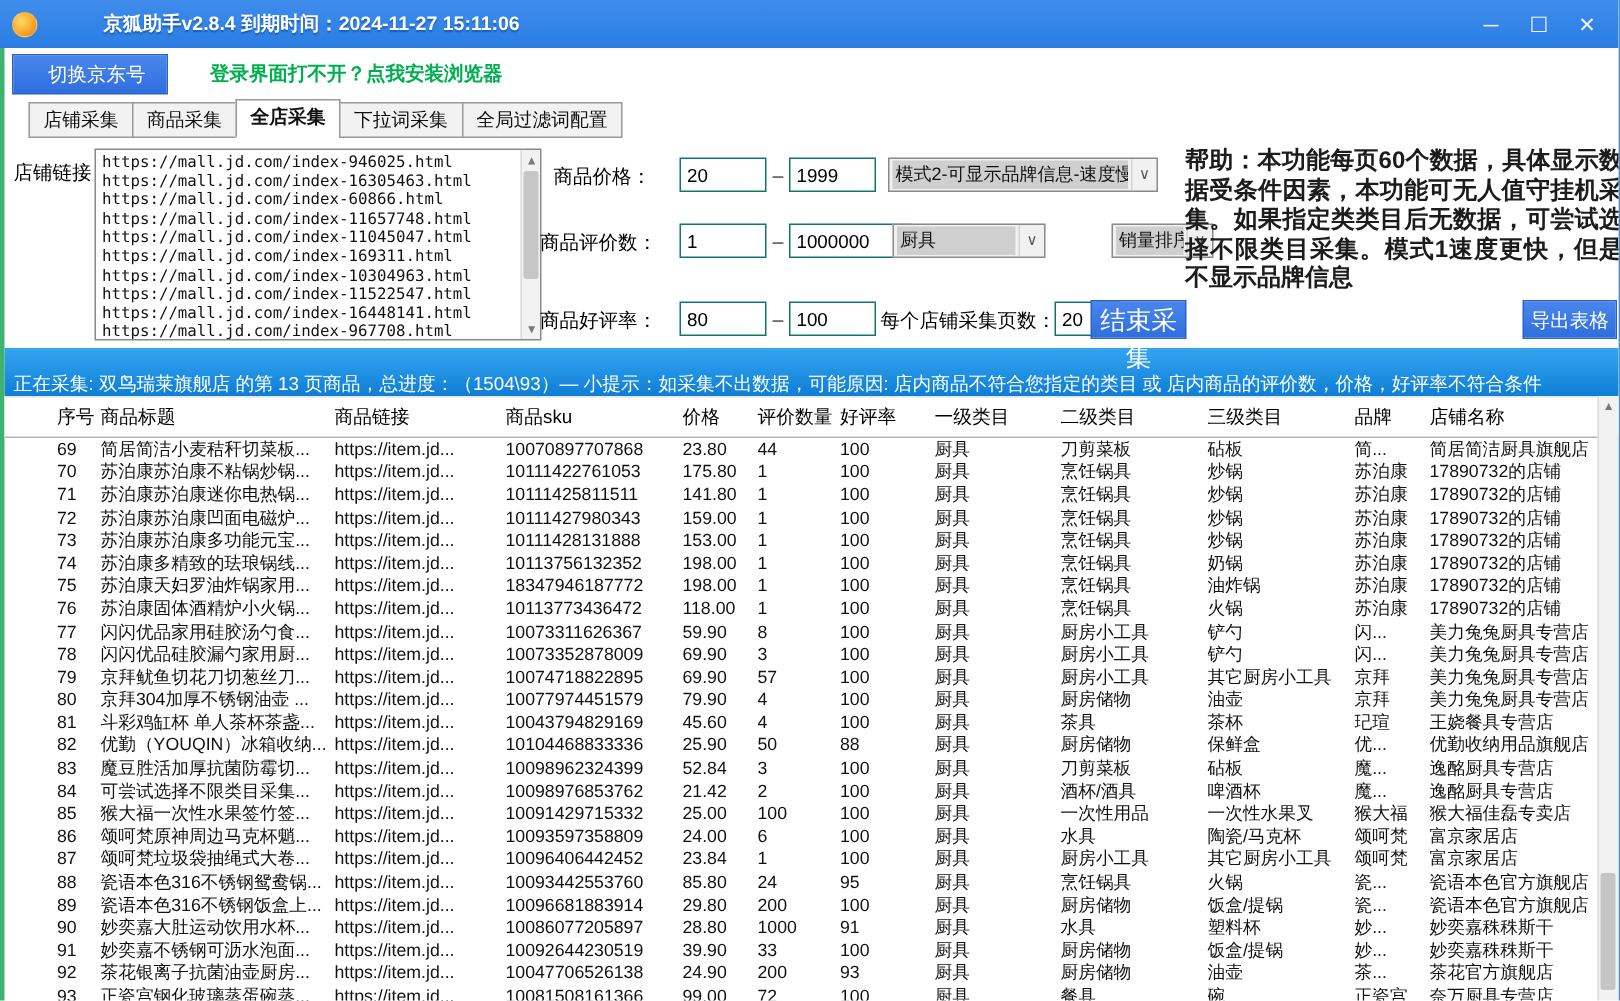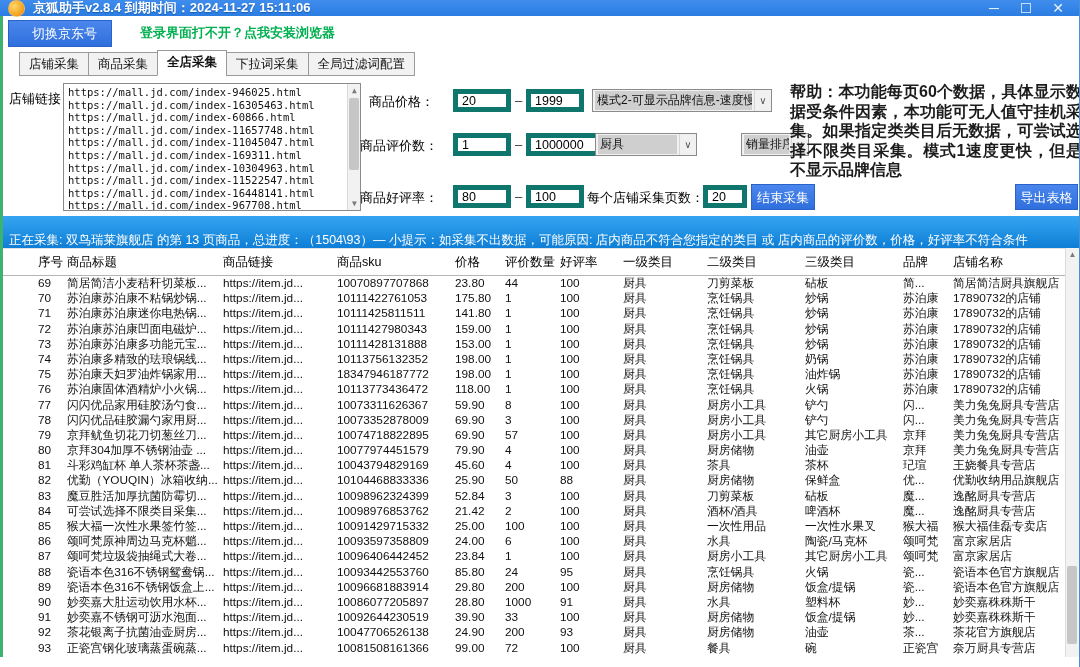--- a/index.html
+++ b/index.html
@@ -4,22 +4,22 @@
 <style>
   * { margin:0; padding:0; box-sizing:border-box; }
   html,body { width:1080px; height:667px; overflow:hidden; }
   body {
     font-family:"Liberation Sans","DejaVu Sans",sans-serif;
     font-size:12px; color:#111; background:#fff;
     border-right:1px solid #4a90d9; position:relative;
   }
   
   .titlebar {
-    height:16px; background:linear-gradient(#3f8cec,#2b7de3);
-    display:flex; align-items:center; padding:0 8px; color:#fff;
+    height:32px; background:linear-gradient(#3f8cec,#2b7de3);
+    display:flex; align-items:center; padding:0 8px; color:#fff;gap:36px;
   }
   .app-icon {
     width:17px; height:17px; border-radius:50%;
     background:radial-gradient(circle at 35% 35%, #ffd76b, #f5a623 60%, #e07b1a);
     border:1px solid #fff3; margin-right:8px; flex:0 0 auto;
   }
   .titlebar .title { font-weight:bold; font-size:13px; text-shadow:0 1px 1px #1a5cb0; }
   .win-controls { margin-left:auto; display:flex; gap:6px; align-items:center; }
   .win-btn { width:26px; height:20px; display:flex; align-items:center; justify-content:center;
     color:#eaf2ff; font-size:14px; cursor:default; }
@@ -48,32 +48,32 @@
     border:1px solid #8a8a8a; background:#fff; overflow:hidden;
     font-family:"DejaVu Sans Mono","Liberation Mono",monospace;
     font-size:10.5px; line-height:12.6px; padding:2px 16px 2px 4px; white-space:pre; cursor:text;
   }
   .vscroll { position:absolute; right:0; top:0; width:13px; height:100%;
     background:#f2f2f2; border-left:1px solid #d9d9d9; }
   .vscroll .arrow { position:absolute; left:0; width:13px; height:13px; color:#7a7a7a;
     font-size:8px; text-align:center; line-height:13px; }
   .vscroll .arrow.up { top:0; } .vscroll .arrow.down { bottom:0; }
   .vscroll .thumb { position:absolute; left:1px; width:10px; background:#c6c6c6; border-radius:2px; }
-  .tinput { position:absolute; height:23px; border:5px solid #0f766e; font-size:12.5px;
+  .tinput { position:absolute; height:23px; border:1px solid #0f766e; font-size:12.5px;
     padding:0 4px; font-family:inherit; background:#fff; }
   .dash { position:absolute; font-size:13px; color:#333; }
   .combo { position:absolute; height:23px; border:1px solid #8a8a8a; background:#f1f1f1;
     display:flex; align-items:center; cursor:default; }
   .combo .ctext { flex:1; font-size:12px; padding:1px 2px; margin:2px; background:#cfcfcf;
     white-space:nowrap; overflow:hidden; }
   .combo .carrow { width:17px; text-align:center; color:#555; font-size:10px;
     border-left:1px solid #d5d5d5; align-self:stretch; display:flex; align-items:center; justify-content:center; }
   .help { position:absolute; left:787px; top:6px; width:292px; height:130px;
     font-size:16px; line-height:19.5px; font-weight:bold; color:#1c1c1c; text-align:justify; }
-  .stop-btn { position:absolute; left:748px; top:108px; width:64px; height:26px; font-size:13px; padding:0; }
+  .stop-btn { position:absolute; left:724px; top:108px; width:64px; height:26px; font-size:17px; padding:0; }
   .export-btn { position:absolute; left:1012px; top:108px; width:63px; height:26px; font-size:13px; padding:0; }
   .pages-label { left:584px; top:113px; }
   
   .statusbar { height:28px; background:linear-gradient(#35a5f1,#0e7ed6);
     color:#fff; font-size:12.5px; display:flex; align-items:flex-start; padding:16px 6px;
     white-space:nowrap; overflow:hidden; border-left:3px solid #3eb370; }
   
   .tablewrap { position:relative; height:409px; border-left:3px solid #3eb370; background:#fff; }
   .trow { display:grid;
     grid-template-columns:29px 156px 114px 118px 50px 55px 63px 84px 98px 98px 50px 1fr;

